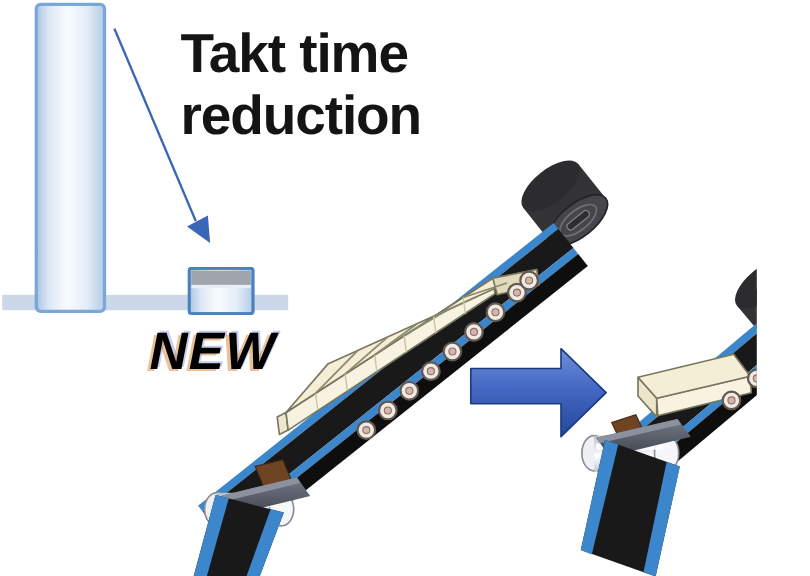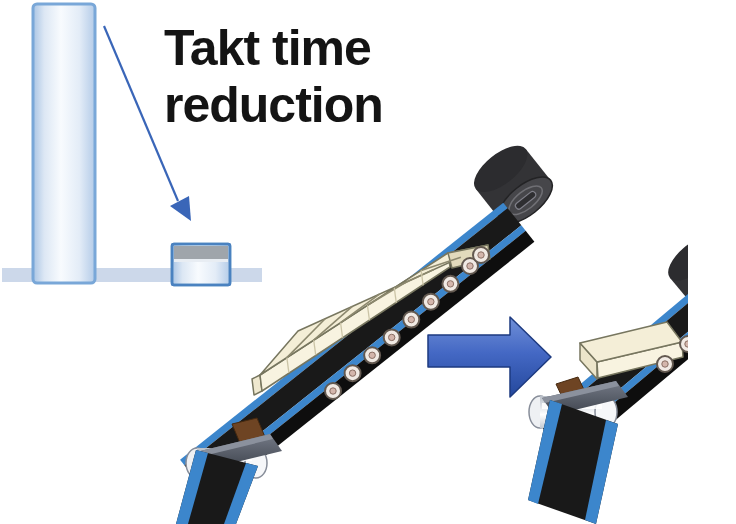--- a/index.html
+++ b/index.html
@@ -195,13 +195,14 @@
       </g>
       <g>
         <polygon points="550,400 618,424 596,524 528,500" fill="#191919"></polygon>
         <polygon points="550,400 562,404 538,504 528,500" fill="#3c86cc"></polygon>
         <polygon points="606,420 618,424 596,524 585,520" fill="#3c86cc"></polygon>
       </g>
     </g>
   </svg>
 
   <div id="title" class="overlay-text">Takt time reduction</div>
+  <div id="new-label" class="overlay-text">NEW</div>
 </div>
 
 </body></html>

